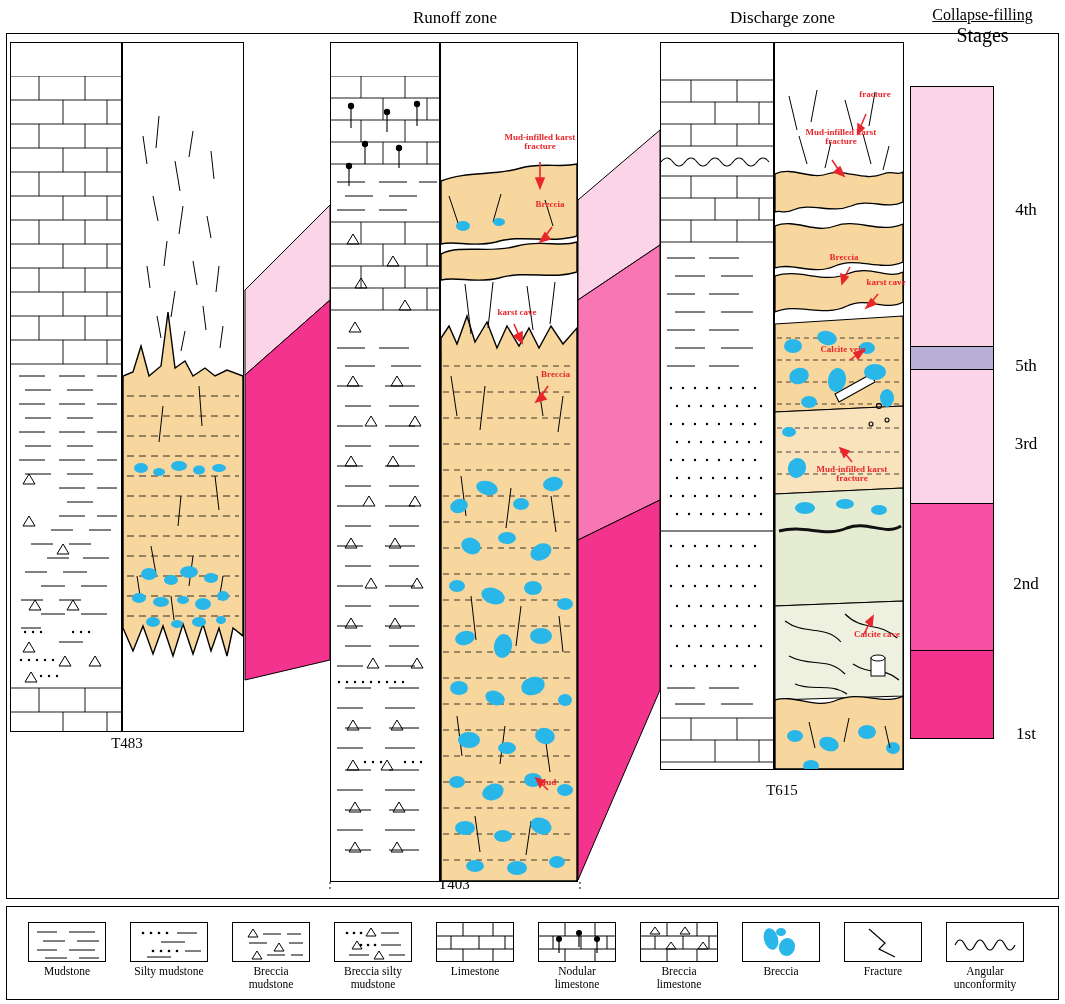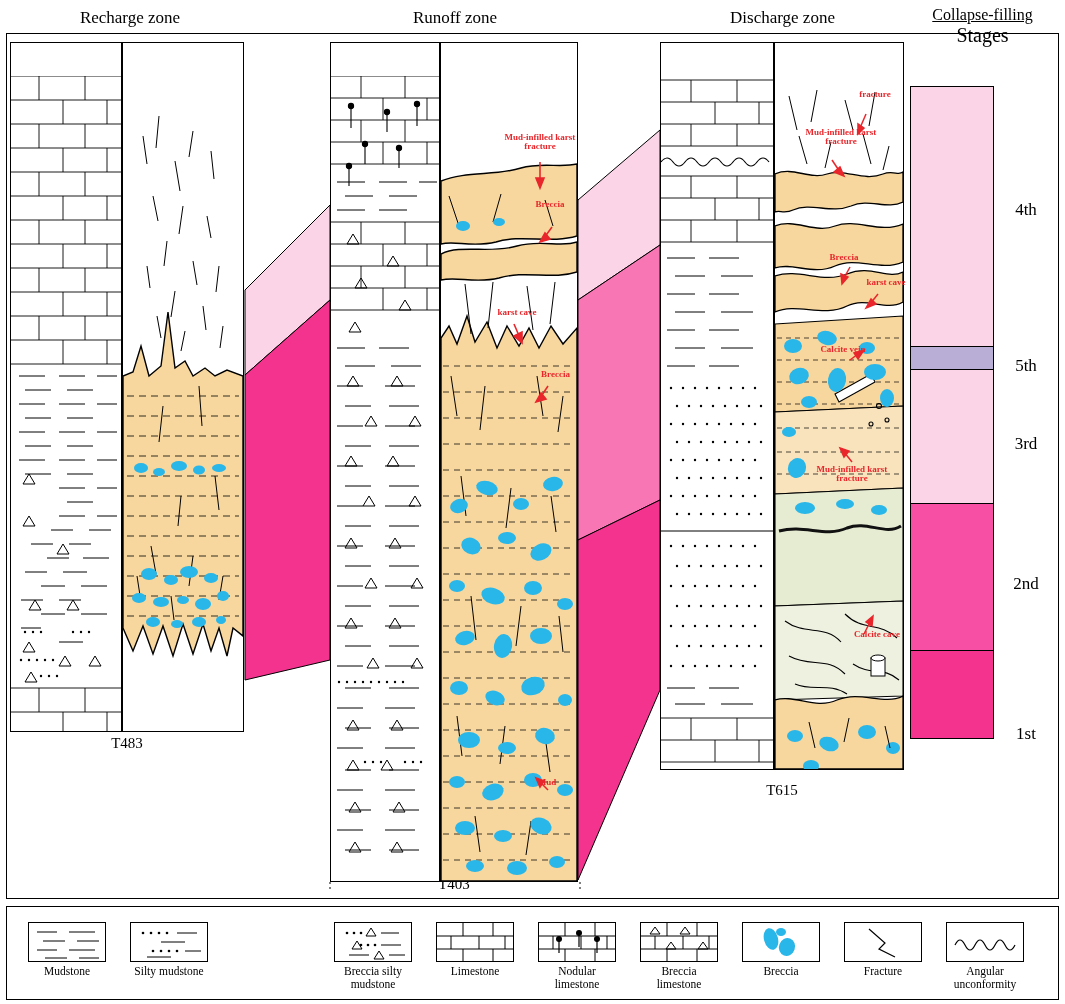--- a/index.html
+++ b/index.html
@@ -24,21 +24,20 @@
   .lg-box{width:78px;height:40px;border:1.1px solid #000;box-sizing:border-box;background:#fff;position:relative;overflow:hidden;}
   .lg-cap{font-size:11.5px;text-align:center;line-height:1.12;margin-top:3px;}
 
   svg{display:block;}
 </style>
 </head>
 <body>
 
 <div class="root">
 
-  <div class="abs zone-title" style="left:10px;top:8px;width:240px;">Recharge zone</div>
   <div class="abs zone-title" style="left:330px;top:8px;width:250px;">Runoff zone</div>
   <div class="abs zone-title" style="left:660px;top:8px;width:245px;">Discharge zone</div>
   <div class="abs stage-lbl" style="left:905px;top:6px;width:155px;font-size:16px;text-decoration:underline;">Collapse-filling</div>
   <div class="abs stage-lbl" style="left:905px;top:24px;width:155px;font-size:20px;">Stages</div>
 
   <div class="outer-frame"></div>
   <div class="legend-frame"></div>
 
   <svg class="abs" style="left:0;top:0;" width="1065" height="904">
 
@@ -910,20 +909,38 @@
           <line x1="46" y1="10" x2="66" y2="10"></line>
           <line x1="30" y1="19" x2="54" y2="19"></line>
           <line x1="54" y1="28" x2="70" y2="28"></line>
           <line x1="16" y1="34" x2="40" y2="34"></line>
         </g>
       </svg>
     </div>
     <div class="lg-cap">Silty mudstone</div>
   </div>
 
+  <div class="lg-item" style="left:232px;top:922px;">
+    <div class="lg-box">
+      <svg width="78" height="40">
+        <g stroke="#000" stroke-width="1" fill="none">
+          <polygon points="20,6 25,14 15,14"></polygon>
+            <polygon points="46,20 51,28 41,28"></polygon>
+            <polygon points="24,28 29,36 19,36"></polygon>
+          <line x1="30" y1="11" x2="48" y2="11"></line>
+            <line x1="54" y1="11" x2="68" y2="11"></line>
+          <line x1="16" y1="20" x2="34" y2="20"></line>
+            <line x1="56" y1="20" x2="70" y2="20"></line>
+          <line x1="34" y1="32" x2="52" y2="32"></line>
+            <line x1="58" y1="32" x2="70" y2="32"></line>
+        </g>
+      </svg>
+    </div>
+    <div class="lg-cap">Breccia mudstone</div>
+  </div>
 
   <div class="lg-item" style="left:334px;top:922px;">
     <div class="lg-box">
       <svg width="78" height="40">
         <g fill="#000">
             <circle cx="12" cy="10" r="1.3"></circle>
             <circle cx="19" cy="10" r="1.3"></circle>
             <circle cx="26" cy="10" r="1.3"></circle>
         <circle cx="26" cy="22" r="1.3"></circle>
             <circle cx="33" cy="22" r="1.3"></circle>

